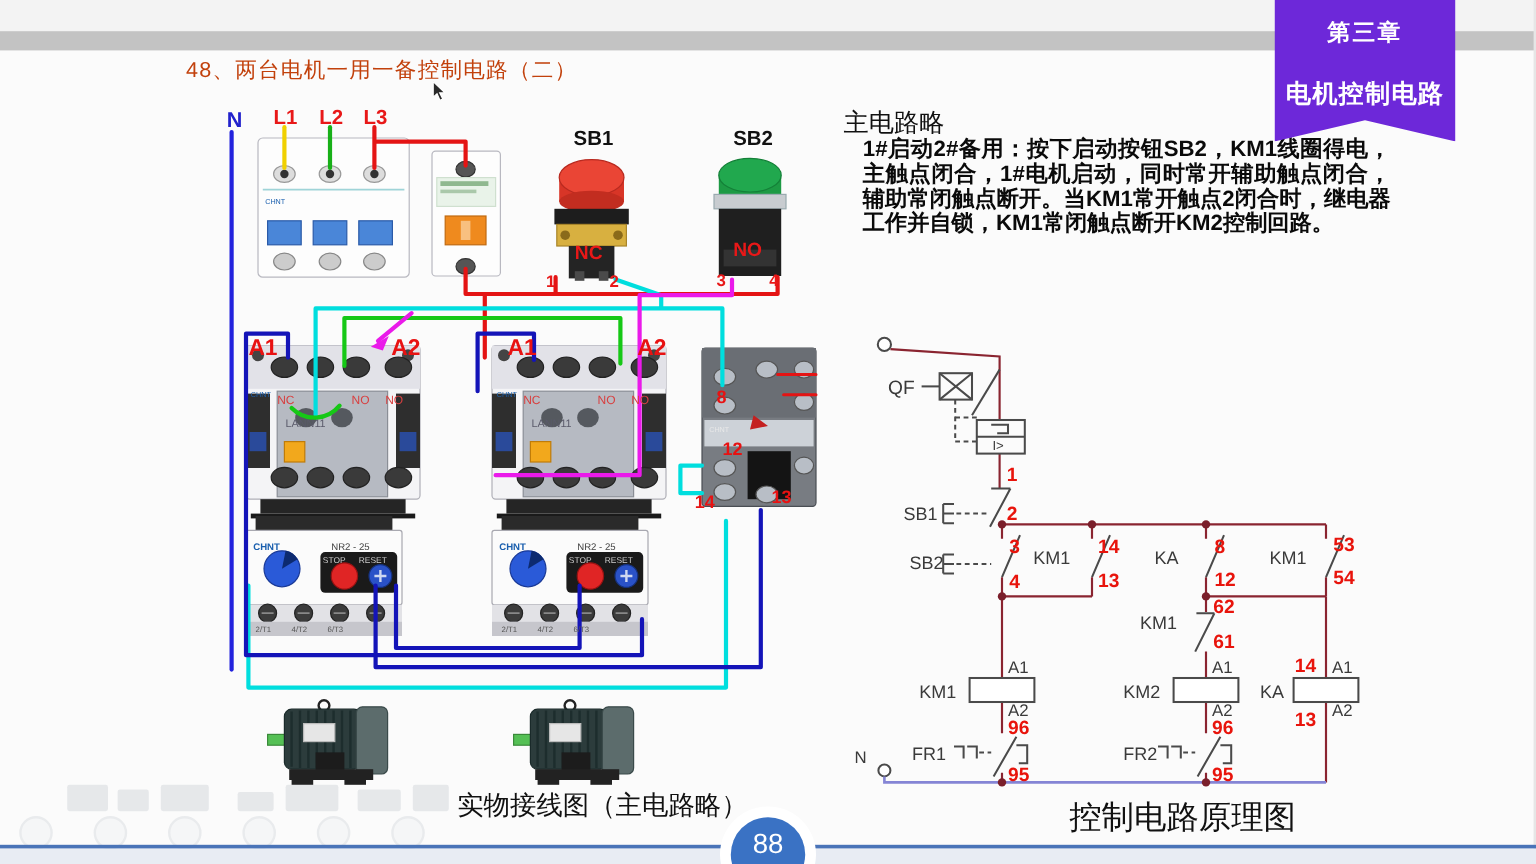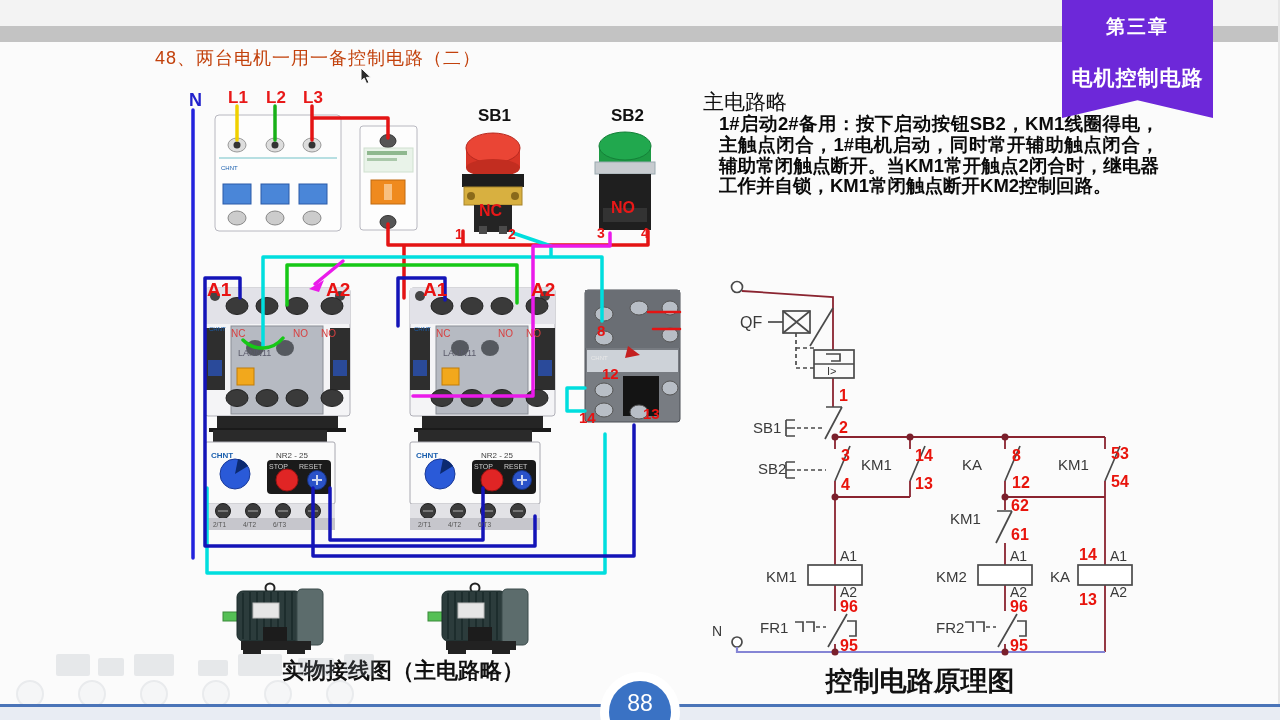--- a/index.html
+++ b/index.html
@@ -9,21 +9,21 @@
   .graystrip{position:absolute;left:0;top:26px;width:1280px;height:16px;background:#c3c3c3;}
   .rightedge{position:absolute;right:0;top:0;width:2px;height:720px;background:#e6e6e6;}
   .ribbon{position:absolute;left:1062px;top:0;width:151px;height:118px;background:#6d28d9;
           clip-path:polygon(0 0,100% 0,100% 100%,50% 85%,0 100%);color:#fff;text-align:center;z-index:6;}
   .ribbon .l1{margin-top:14px;font-size:19px;font-weight:bold;letter-spacing:2px;}
   .ribbon .l2{margin-top:24px;font-size:21px;font-weight:bold;letter-spacing:1px;}
   .title{position:absolute;left:155px;top:46px;font-size:18px;font-weight:400;color:#c2410c;letter-spacing:1px;}
   .ctl-head{position:absolute;left:703px;top:88px;font-size:21px;font-weight:500;color:#111;}
   .ctl-text{position:absolute;left:702px;top:114px;width:440px;font-size:18.5px;line-height:20.8px;
             color:#0a0a0a;text-align:justify;font-weight:700;margin-left:17px;}
-  .caption{position:absolute;font-weight:700;color:#111;text-align:center;}
+  .caption{position:absolute;font-weight:400;color:#111;text-align:right;}
   .cap-left{left:183px;top:656px;width:440px;font-size:22px;}
   .cap-right{left:760px;top:663px;width:320px;font-size:27px;}
   .blueline{position:absolute;left:0;top:704px;width:1280px;height:3px;background:#4a74b8;z-index:2;}
   .botstrip{position:absolute;left:0;top:707px;width:1280px;height:13px;background:#e8ecf3;z-index:1;}
   .badge-white{position:absolute;left:600px;top:672px;width:80px;height:80px;border-radius:50%;background:#fff;z-index:3;}
   .badge-blue{position:absolute;left:609px;top:681px;width:62px;height:62px;border-radius:50%;background:#3a72c4;z-index:4;
               color:#fff;font-size:23px;display:flex;align-items:flex-start;justify-content:center;padding-top:9px;box-sizing:border-box;}
   svg{font-family:"Liberation Sans",sans-serif;}
   .abs{position:absolute;}
 </style>

